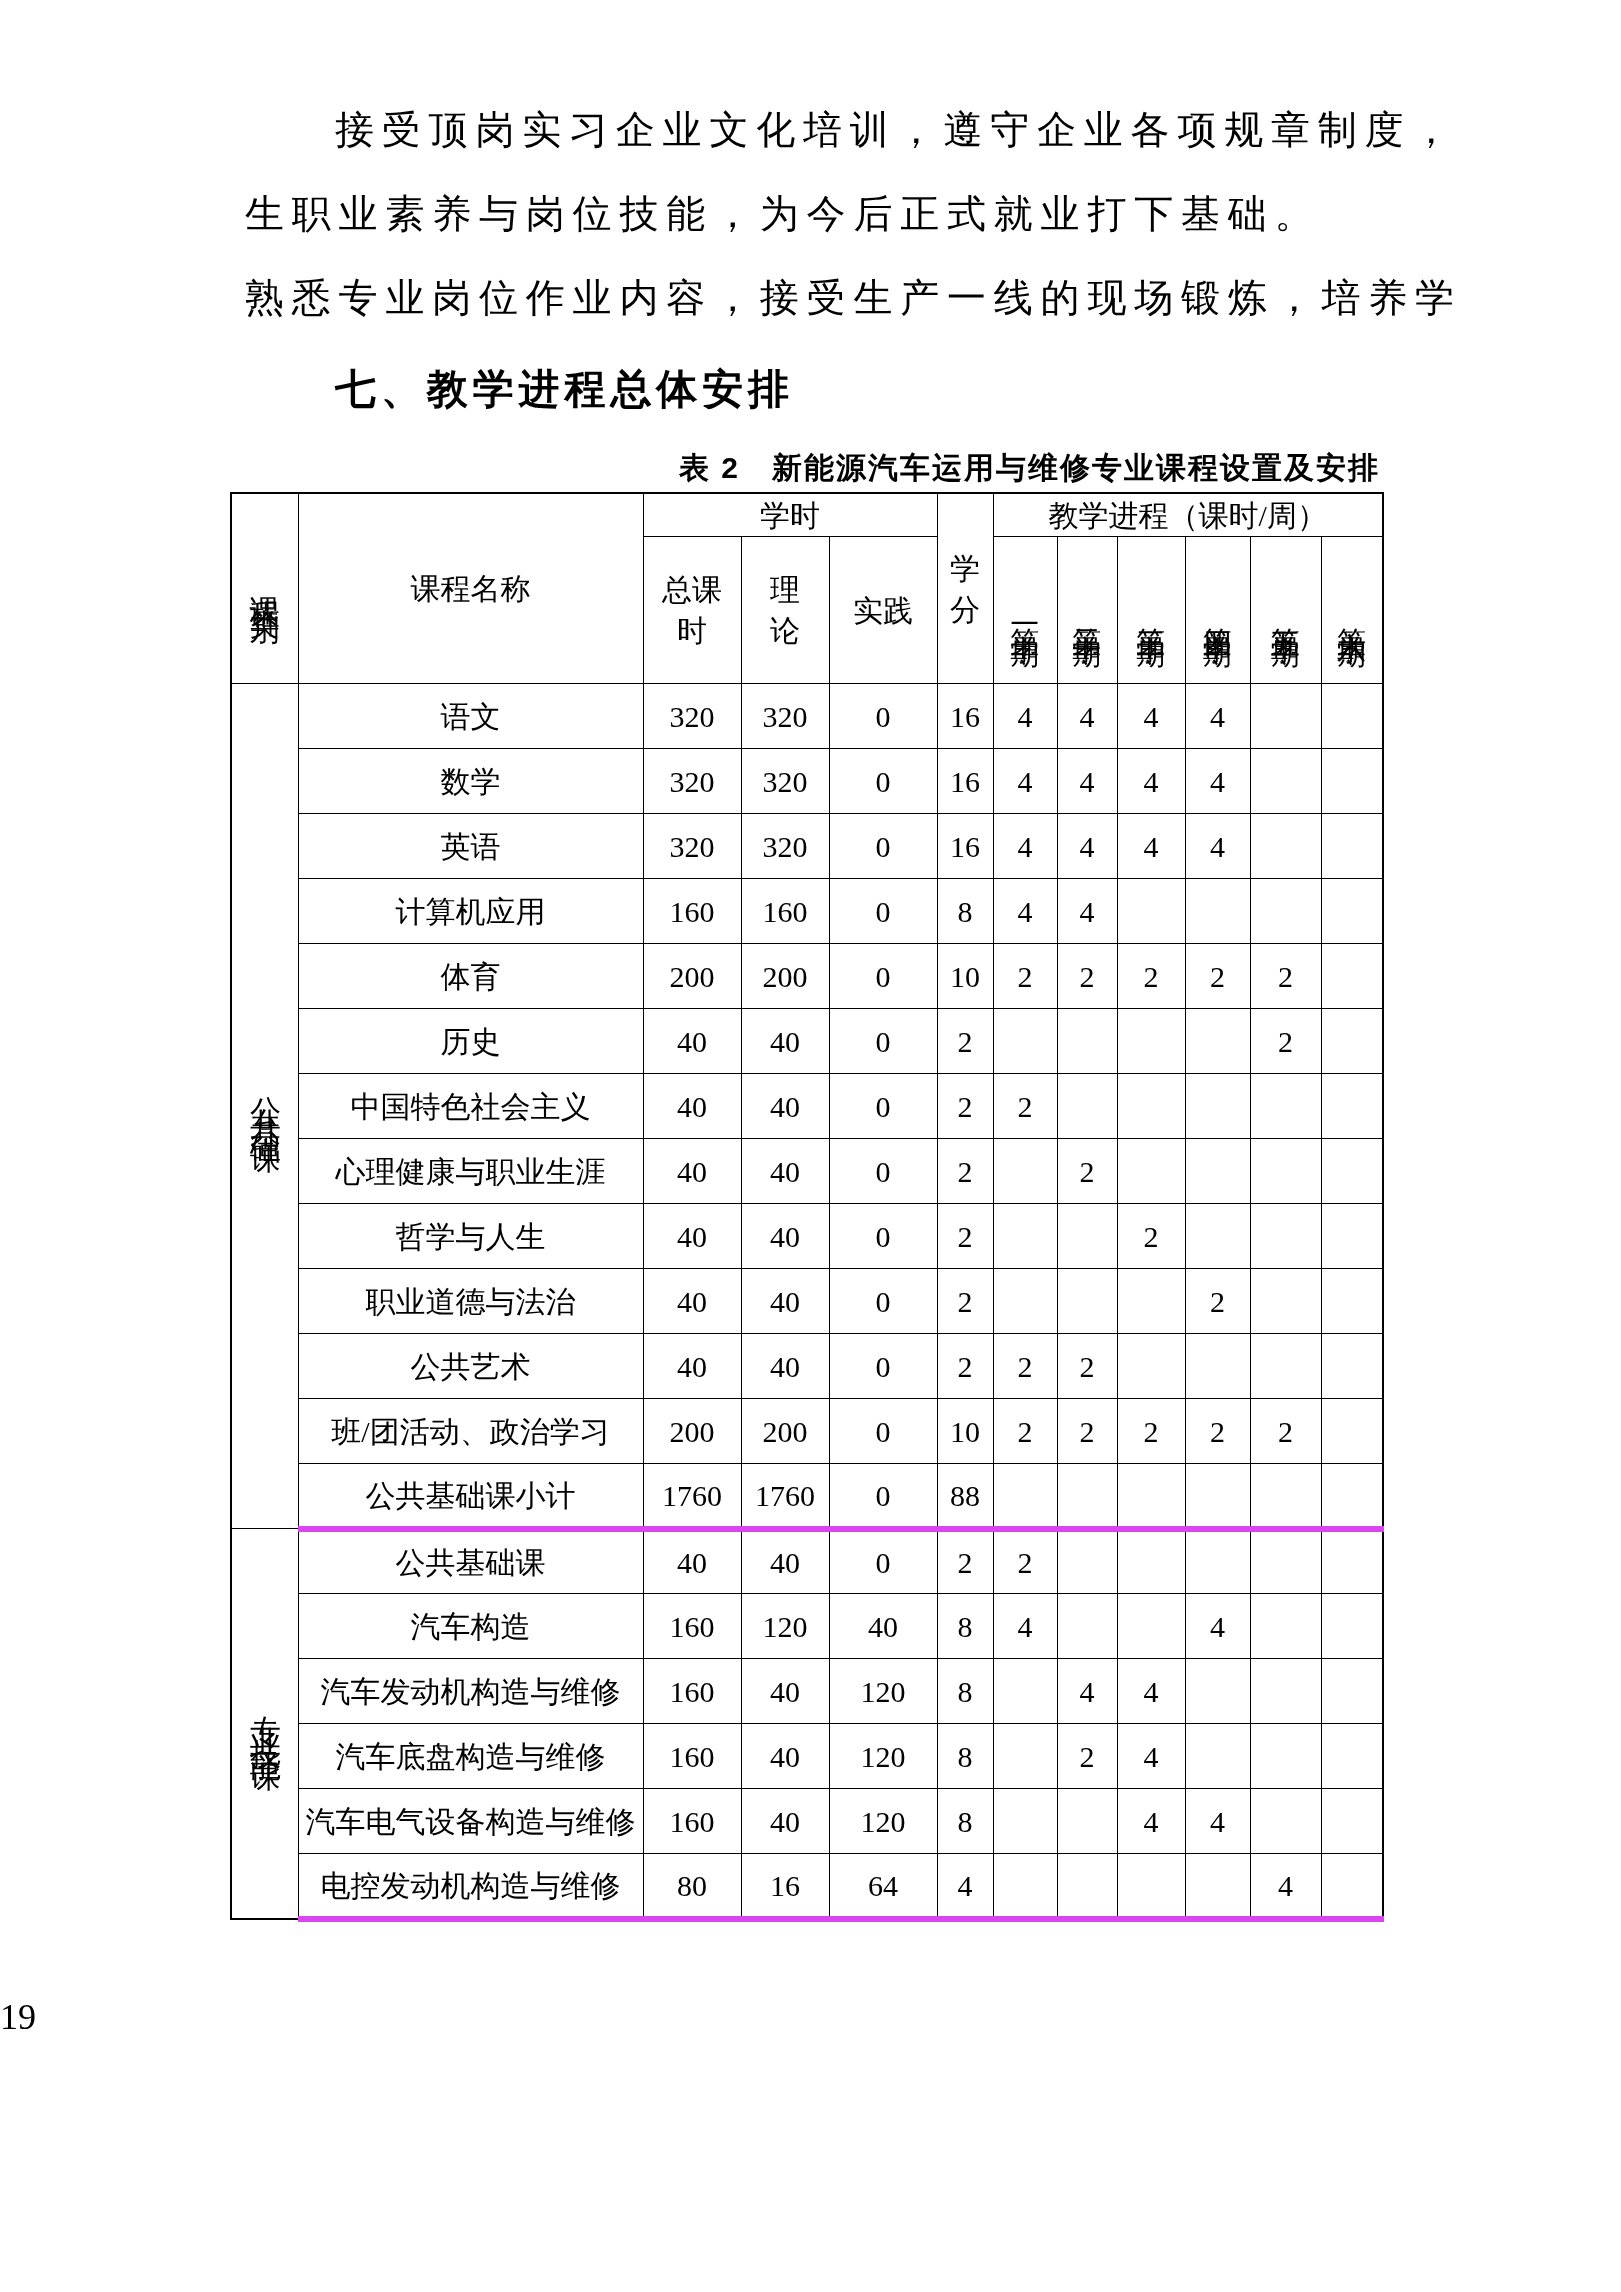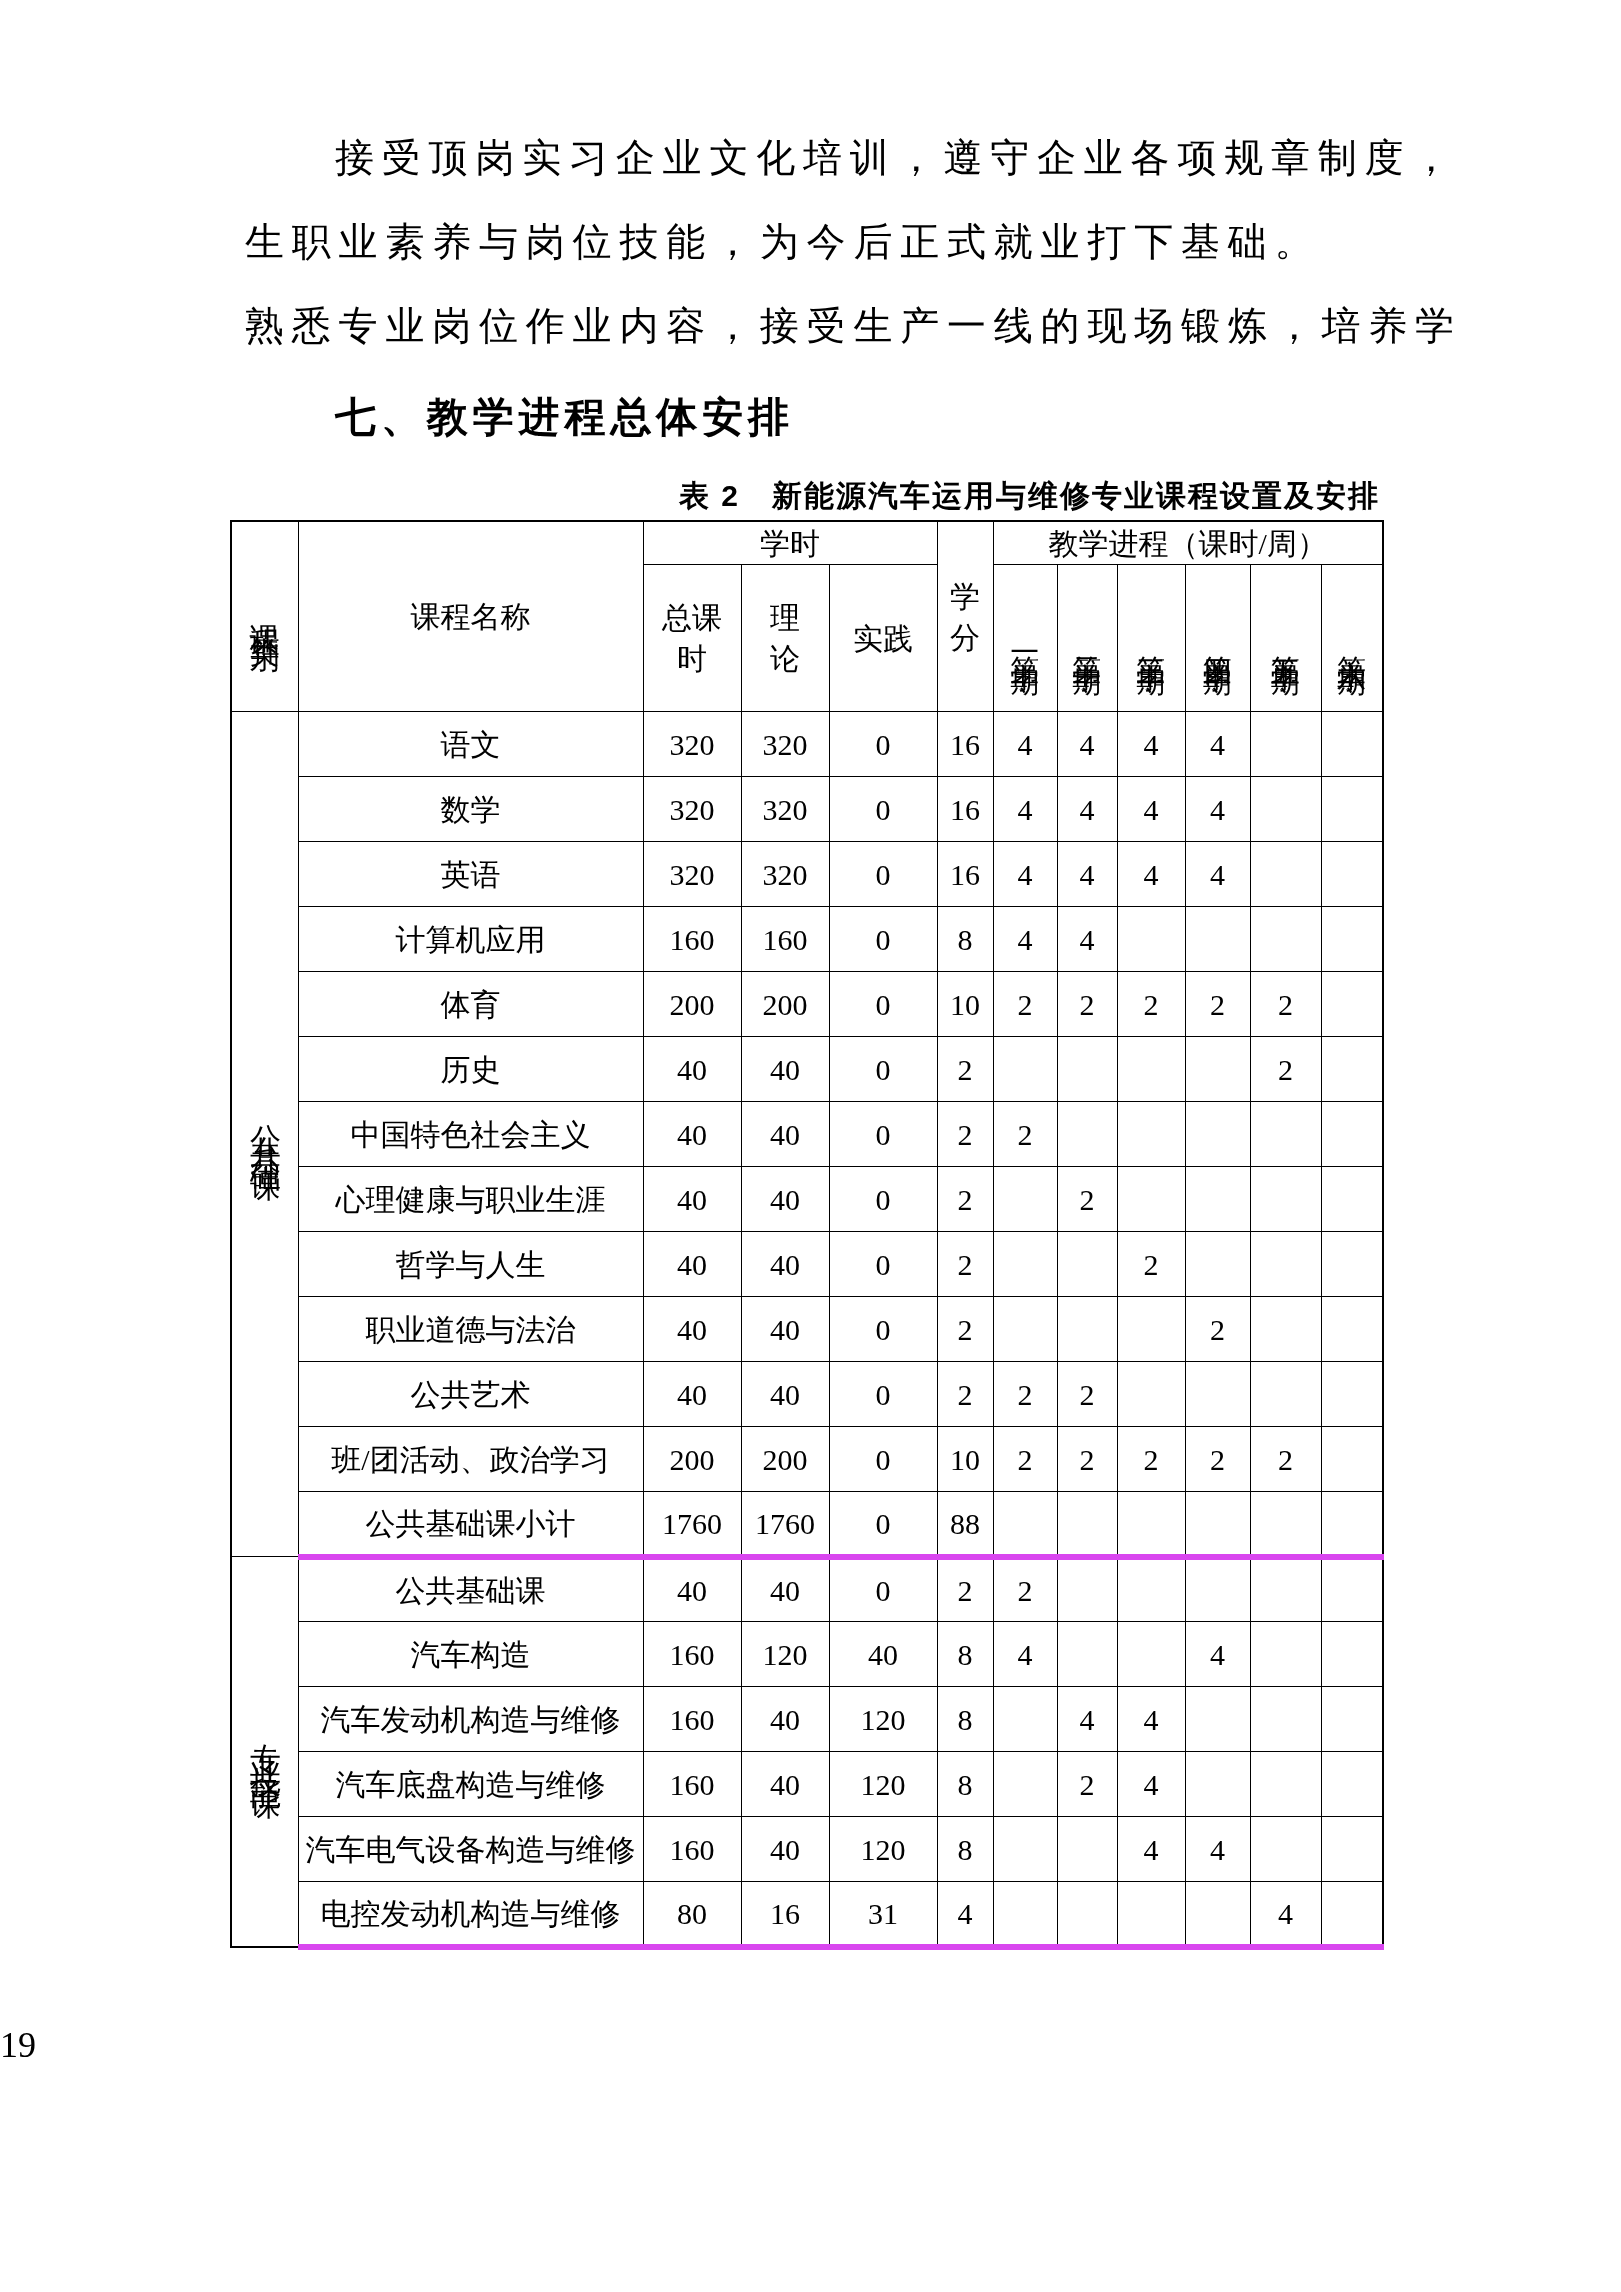--- a/index.html
+++ b/index.html
@@ -6,21 +6,21 @@
   html, body { background:#ffffff; }
   body {
     width:1621px; height:2293px;
     position:relative; overflow:hidden;
     color:#000;
     font-family:"Liberation Serif","DejaVu Serif",serif;
   }
   .page { width:1621px; height:2293px; position:relative; }
 
   
-  .para { padding-top:116px; margin-left:245px; margin-right:147px; }
+  .para { padding-top:88px; margin-left:245px; margin-right:147px; }
   .para-line {
     font-size:39px; line-height:84px; letter-spacing:7.8px;
     white-space:nowrap;
   }
   .para-line.first { text-indent:90px; }
 
   
   .heading {
     margin-top:23.5px; margin-left:335px;
     font-family:Liberation Mono, monospace;
@@ -361,21 +361,21 @@
     <td class="c-sem"></td>
     <td class="c-sem">4</td>
     <td class="c-sem">4</td>
     <td class="c-sem"></td>
     <td class="c-sem"></td>
   </tr>
         <tr class="group-end">
     <td class="c-name">电控发动机构造与维修</td>
     <td class="c-total">80</td>
     <td class="c-theory">16</td>
-    <td class="c-practice">31</td>
+    <td class="c-practice">64</td>
     <td class="c-credit">4</td>
     <td class="c-sem"></td>
     <td class="c-sem"></td>
     <td class="c-sem"></td>
     <td class="c-sem"></td>
     <td class="c-sem">4</td>
     <td class="c-sem"></td>
   </tr>
       </tbody>
   </table>

